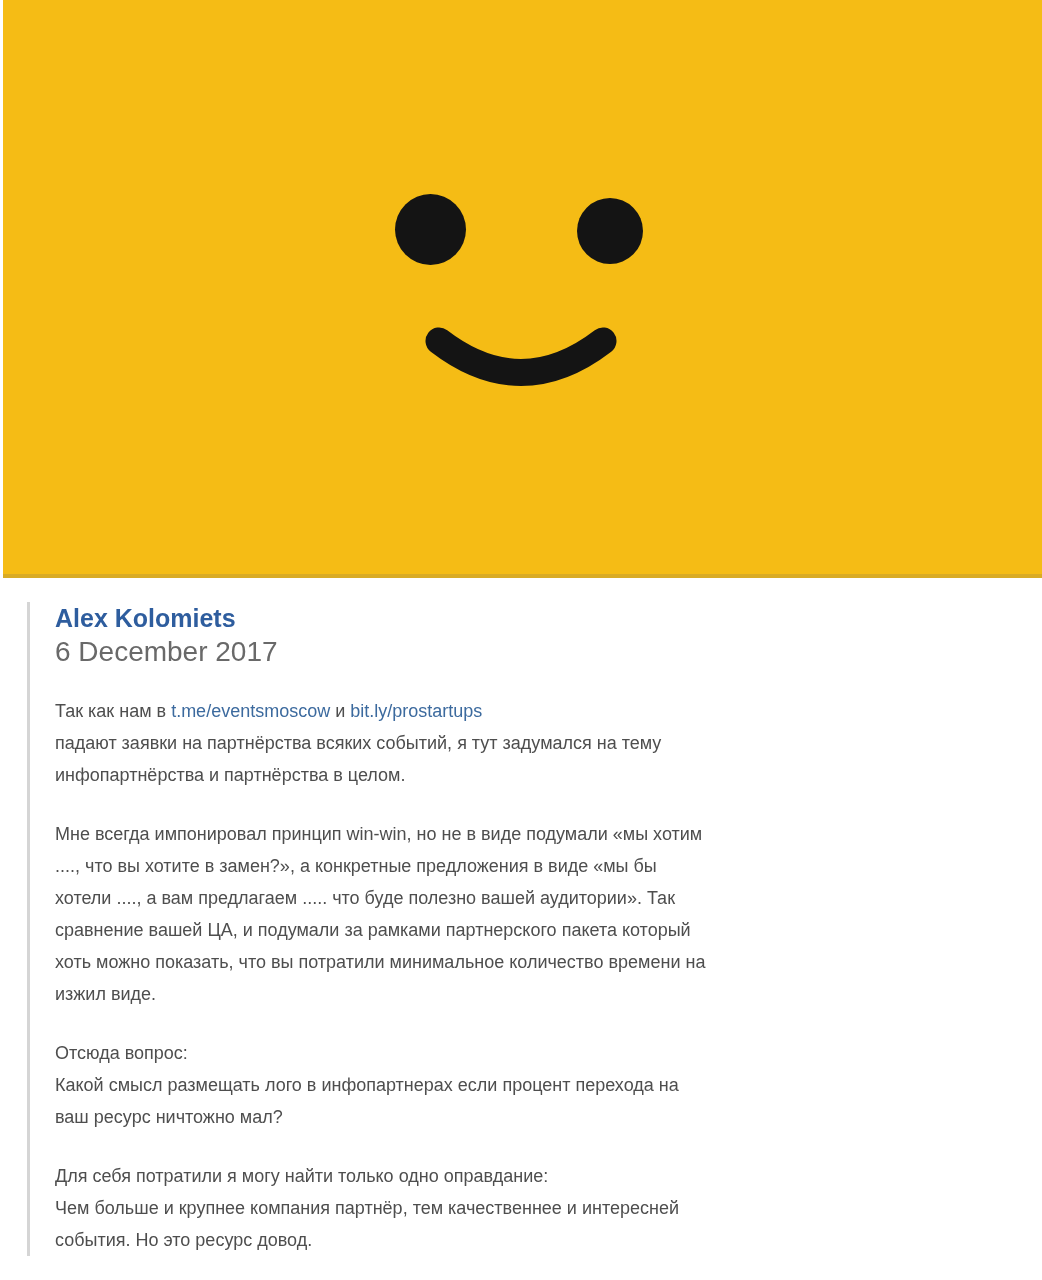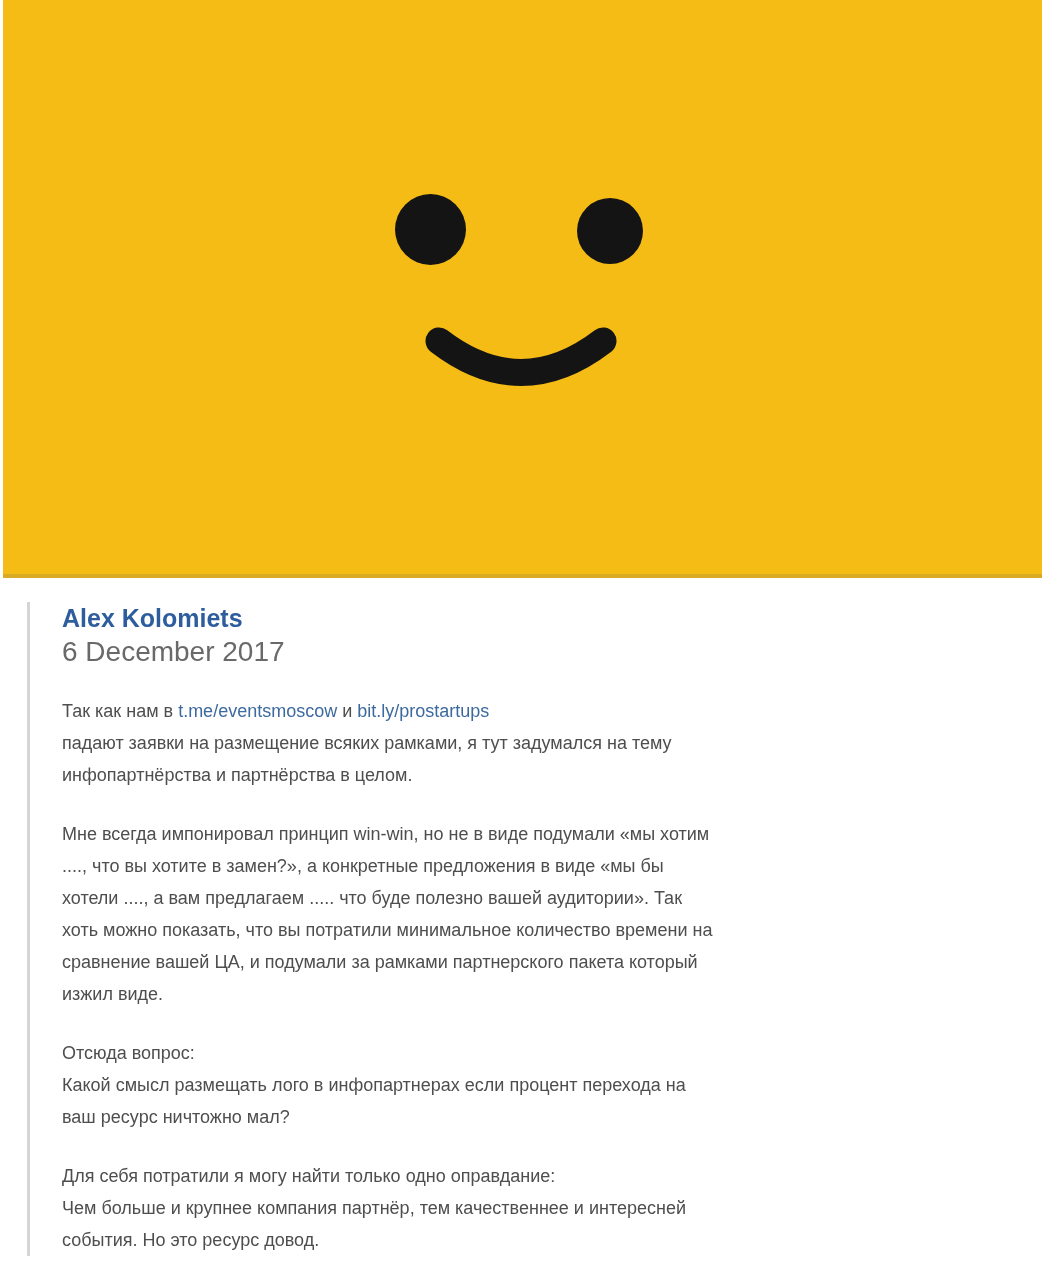--- a/index.html
+++ b/index.html
@@ -37,21 +37,21 @@
   .smile-svg path {
     fill: none;
     stroke: var(--face, #141414);
     stroke-width: 27;
     stroke-linecap: round;
   }
   
   .post {
     margin: 24px 20px 0 27px;
     border-left: 3px solid var(--quote-bar, #d5d5d5);
-    padding-left: 32px;
+    padding-left: 25px;
   }
   .author {
     display: inline-block;
     font-size: 25px;
     font-weight: bold;
     line-height: 33px;
     color: var(--author-link, #2e5d9e);
     text-decoration: none;
     cursor: pointer;
   }
@@ -88,30 +88,30 @@
 
 <div class="post">
 
   <div>
     <a class="author">Alex Kolomiets</a>
     <div class="date">6 December 2017</div>
   </div>
 
   <div class="para">
     <div class="line"><span>Так как нам в </span><a class="body-link">t.me/eventsmoscow</a><span> и </span><a class="body-link">bit.ly/prostartups</a></div>
-    <div class="line">падают заявки на размещение всяких рамками, я тут задумался на тему</div>
+    <div class="line">падают заявки на партнёрства всяких событий, я тут задумался на тему</div>
     <div class="line">инфопартнёрства и партнёрства в целом.</div>
   </div>
 
   <div class="para">
     <div class="line">Мне всегда импонировал принцип win-win, но не в виде подумали «мы хотим</div>
     <div class="line">...., что вы хотите в замен?», а конкретные предложения в виде «мы бы</div>
     <div class="line">хотели ...., а вам предлагаем ..... что буде полезно вашей аудитории». Так</div>
+    <div class="line">сравнение вашей ЦА, и подумали за рамками партнерского пакета который</div>
     <div class="line">хоть можно показать, что вы потратили минимальное количество времени на</div>
-    <div class="line">сравнение вашей ЦА, и подумали за рамками партнерского пакета который</div>
     <div class="line">изжил виде.</div>
   </div>
 
   <div class="para">
     <div class="line">Отсюда вопрос:</div>
     <div class="line">Какой смысл размещать лого в инфопартнерах если процент перехода на</div>
     <div class="line">ваш ресурс ничтожно мал?</div>
   </div>
 
   <div class="para">

